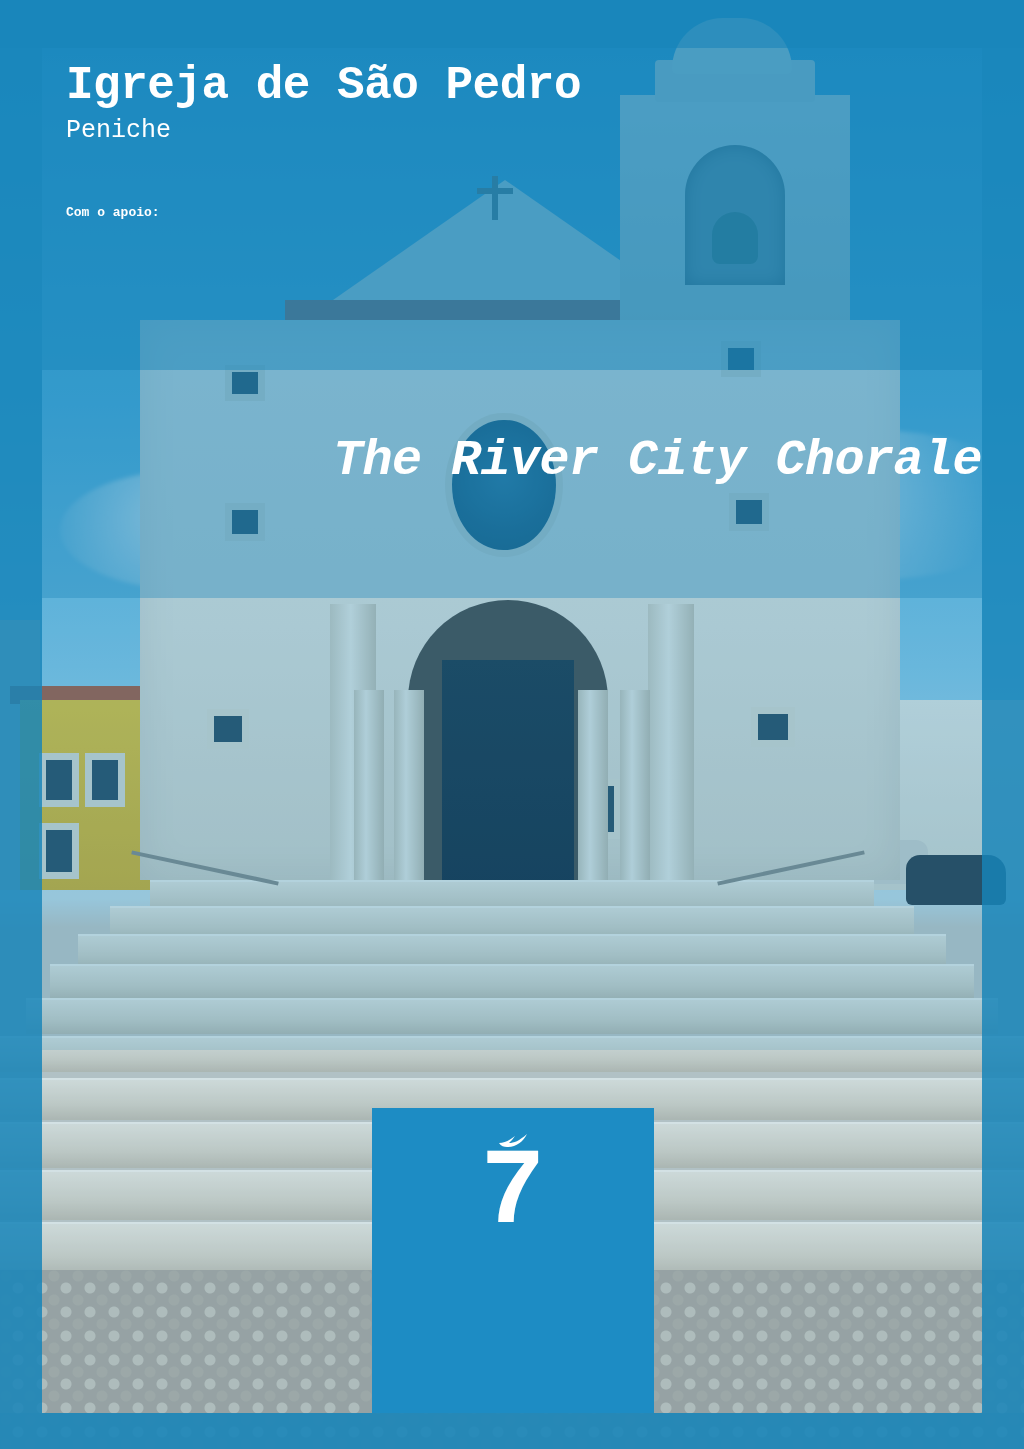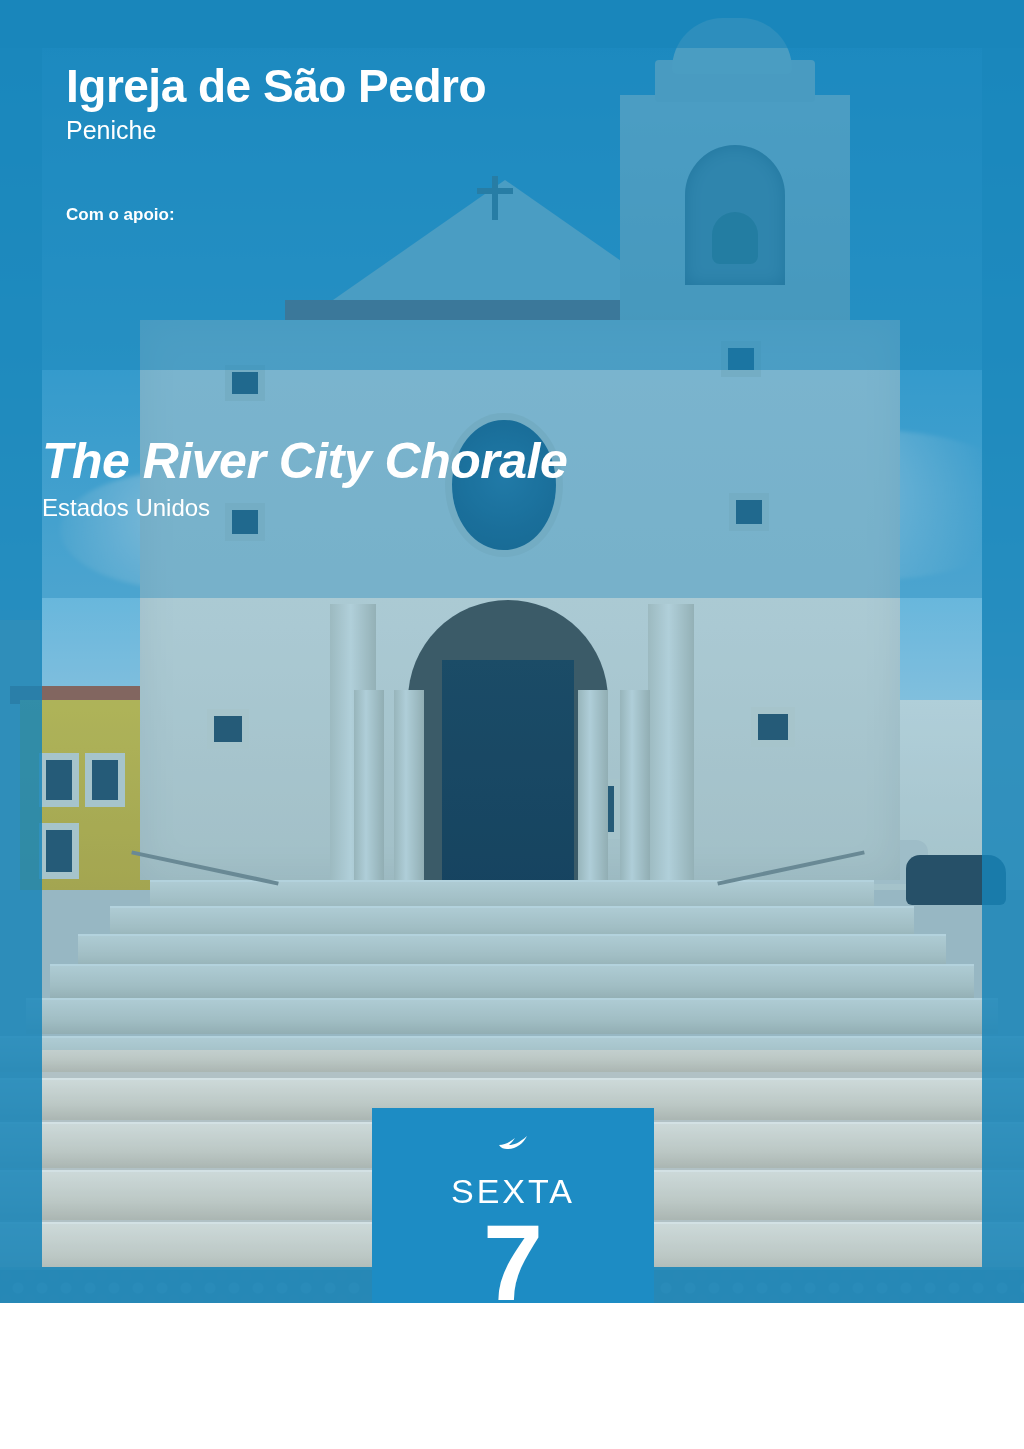--- a/index.html
+++ b/index.html
@@ -6,23 +6,24 @@
     margin: 0;
     padding: 0;
     background: #ffffff;
   }
   body {
     font-family: "Liberation Sans", sans-serif;
   }
   #poster {
     position: relative;
     width: 1024px;
-    height: 1303px;
+    height: 1449px;
     overflow: hidden;
     background: #1b87c0;
+    font-family: Liberation Mono, monospace;
   }
 
   
   .photo {
     position: absolute;
     inset: 0;
     background:
       
       linear-gradient(180deg, #2b98d4 0%, #58b7e4 28%, #8ccdeb 46%, #b9dcee 56%, #cfe3ea 62%, #cfcdc7 64%, #cfcdc7 100%);
   }
@@ -316,21 +317,21 @@
     font-weight: normal;
   }
 
   .support {
     position: absolute;
     left: 66px;
     top: 205px;
     color: #ffffff;
   }
   .support-label {
-    font-size: 17px;
+    font-size: 13px;
     font-weight: bold;
     margin-bottom: 10px;
   }
   .muni-logo {
     width: 76px;
   }
   .muni-dots {
     display: flex;
     gap: 4px;
     margin-bottom: 3px;
@@ -378,21 +379,21 @@
     line-height: 1.15;
   }
   .muni-text .small { font-size: 9.5px; letter-spacing: 0.6px; }
   .muni-text .big { font-size: 15px; font-weight: bold; letter-spacing: 0.4px; }
 
   .artist {
     position: absolute;
     left: 42px;
     width: 940px;
     top: 432px;
-    text-align: left;
+    text-align: right;
     color: #ffffff;
   }
   .artist-name {
     font-size: 50px;
     font-style: italic;
     font-weight: bold;
     letter-spacing: -0.5px;
   }
   .artist-country {
     font-size: 24px;
@@ -534,29 +535,27 @@
     <div class="venue-name">Igreja de São Pedro</div>
     <div class="venue-city">Peniche</div>
   </div>
 
   <div class="support">
     <div class="support-label">Com o apoio:</div>
   </div>
 
   <div class="artist">
     <div class="artist-name">The River City Chorale</div>
-    <div class="artist-country">Estados Unidos</div>
   </div>
 
   <div class="datecard">
     <div class="fest-logo">
       <span class="bird">
         <svg viewBox="0 0 30 16" width="30" height="16" aria-hidden="true">
           <path d="M1 11 C7 11 12 8 17 4 C15 7 13 9 11 11 C16 11 21 9 29 2 C25 10 18 15 9 15 C6 15 3 14 1 11 Z" fill="#ffffff"></path>
         </svg>
       </span>
     </div>
-    <div class="weekday">SEXTA</div>
     <div class="daynum">7</div>
   </div>
 
 
 </div>
 
 </body></html>

